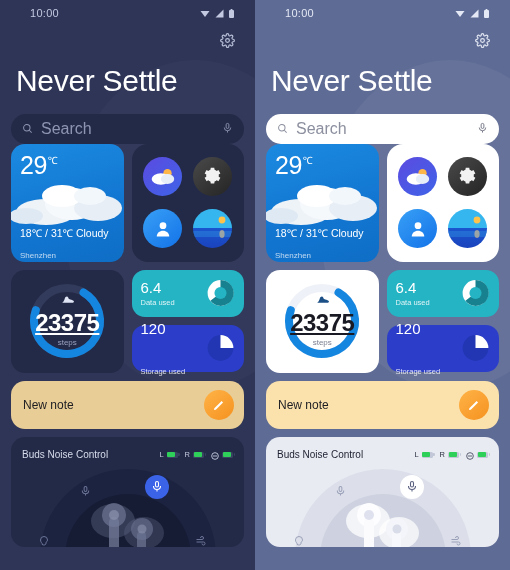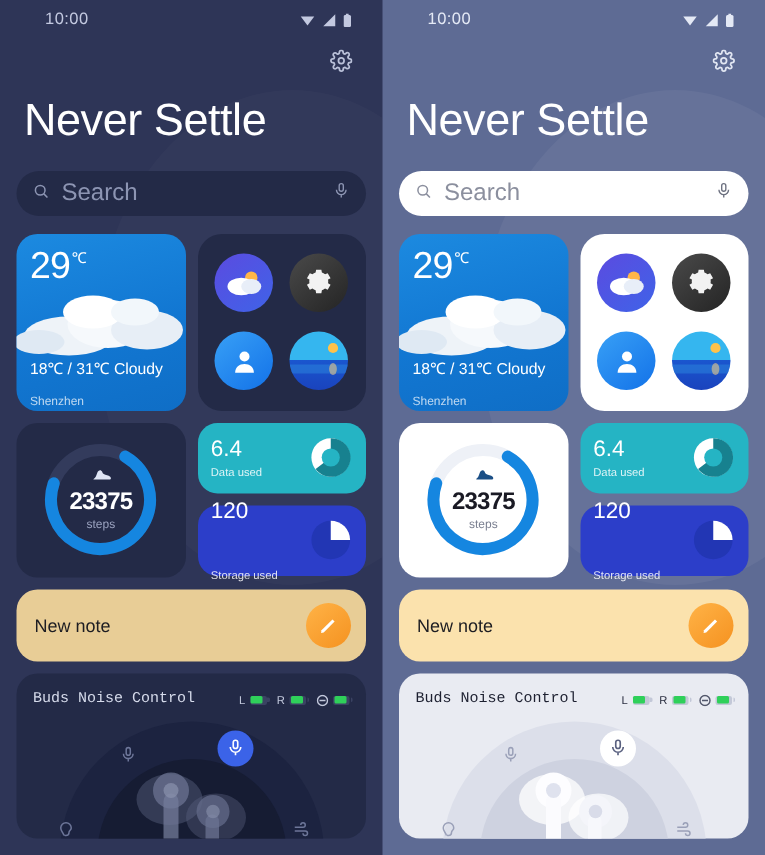--- a/index.html
+++ b/index.html
@@ -54,21 +54,21 @@
     margin:12px 3px 0 3px; height:30px; border-radius:16px;
     display:flex; align-items:center; padding:0 11px; gap:8px;
   }
   .dark .searchbar{ background:#232a47; }
   .light .searchbar{ background:#ffffff; }
   .searchbar .ph{ font-size:16px; flex:1; }
   .dark .searchbar .ph{ color:#8d95b3; }
   .light .searchbar .ph{ color:#8b8f9e; }
 
   
-  .grid{ margin-top:12px; padding:0 3px; display:flex; gap:8px; }
+  .grid{ margin-top:0; padding:0 3px; display:flex; gap:8px; }
   .colA{ width:118px; display:flex; flex-direction:column; gap:8px; }
   .colB{ width:118px; display:flex; flex-direction:column; gap:8px; }
 
   
   .weather{
     position:relative; height:118px; border-radius:14px; overflow:hidden;
     background:linear-gradient(165deg,#1c8ae0 0%,#1277d2 55%,#0f6ec6 100%);
     padding:9px 9px 7px 9px; color:#fff;
   }
   .w-temp{ font-size:25px; font-weight:300; line-height:1; letter-spacing:-.5px; }
@@ -92,21 +92,21 @@
   .app-contacts{ background:linear-gradient(140deg,#38a0f6,#1372e8); }
   .app-gallery{ background:linear-gradient(180deg,#35b6ef 0%,#35b6ef 48%,#1a56cf 48%,#1a43bd 100%); }
 
   
   .steps{
     height:103px; border-radius:14px; display:flex; align-items:center; justify-content:center;
     position:relative;
   }
   .dark .steps{ background:#232a47; }
   .light .steps{ background:#ffffff; }
-  .steps .num{ font-size:16px; font-weight:600; letter-spacing:-.5px; }
+  .steps .num{ font-size:24px; font-weight:600; letter-spacing:-.5px;text-decoration:underline; }
   .dark .steps .num{ color:#fff; }
   .light .steps .num{ color:#1a1a24; }
   .steps .lbl{ font-size:8px; margin-top:1px; }
   .dark .steps .lbl{ color:#9aa2bf; }
   .light .steps .lbl{ color:#7a7f90; }
   .steps-center{ position:absolute; inset:0; display:flex; flex-direction:column;
                  align-items:center; justify-content:center; }
   .shoe{ margin-bottom:4px; }
 
   
@@ -130,21 +130,21 @@
     width:30px; height:30px; border-radius:50%;
     background:linear-gradient(140deg,#ffb347,#f59220);
     display:flex; align-items:center; justify-content:center;
   }
 
   
   .buds{ margin:8px 3px 0 3px; border-radius:14px; height:110px; overflow:hidden; position:relative; }
   .dark .buds{ background:#232a47; }
   .light .buds{ background:#e9ebf2; }
   .buds-head{ display:flex; align-items:center; padding:9px 11px 0 11px; }
-  .buds-title{ font-size:10px; font-weight:500;font-family:Liberation Mono, monospace; }
+  .buds-title{ font-size:10px; font-weight:500; }
   .dark .buds-title{ color:#d6dbeb; }
   .light .buds-title{ color:#1d2030; }
   .batts{ margin-left:auto; display:flex; align-items:center; gap:7px; }
   .batt{ display:flex; align-items:center; gap:3px; }
   .batt .bl{ font-size:7.5px; }
   .dark .batt .bl{ color:#c2c8dc; }
   .light .batt .bl{ color:#2a2e40; }
   .bbar{ width:11px; height:6px; border-radius:1.5px; position:relative; }
   .dark .bbar{ background:#3a4262; }
   .light .bbar{ background:#c3c8d8; }

